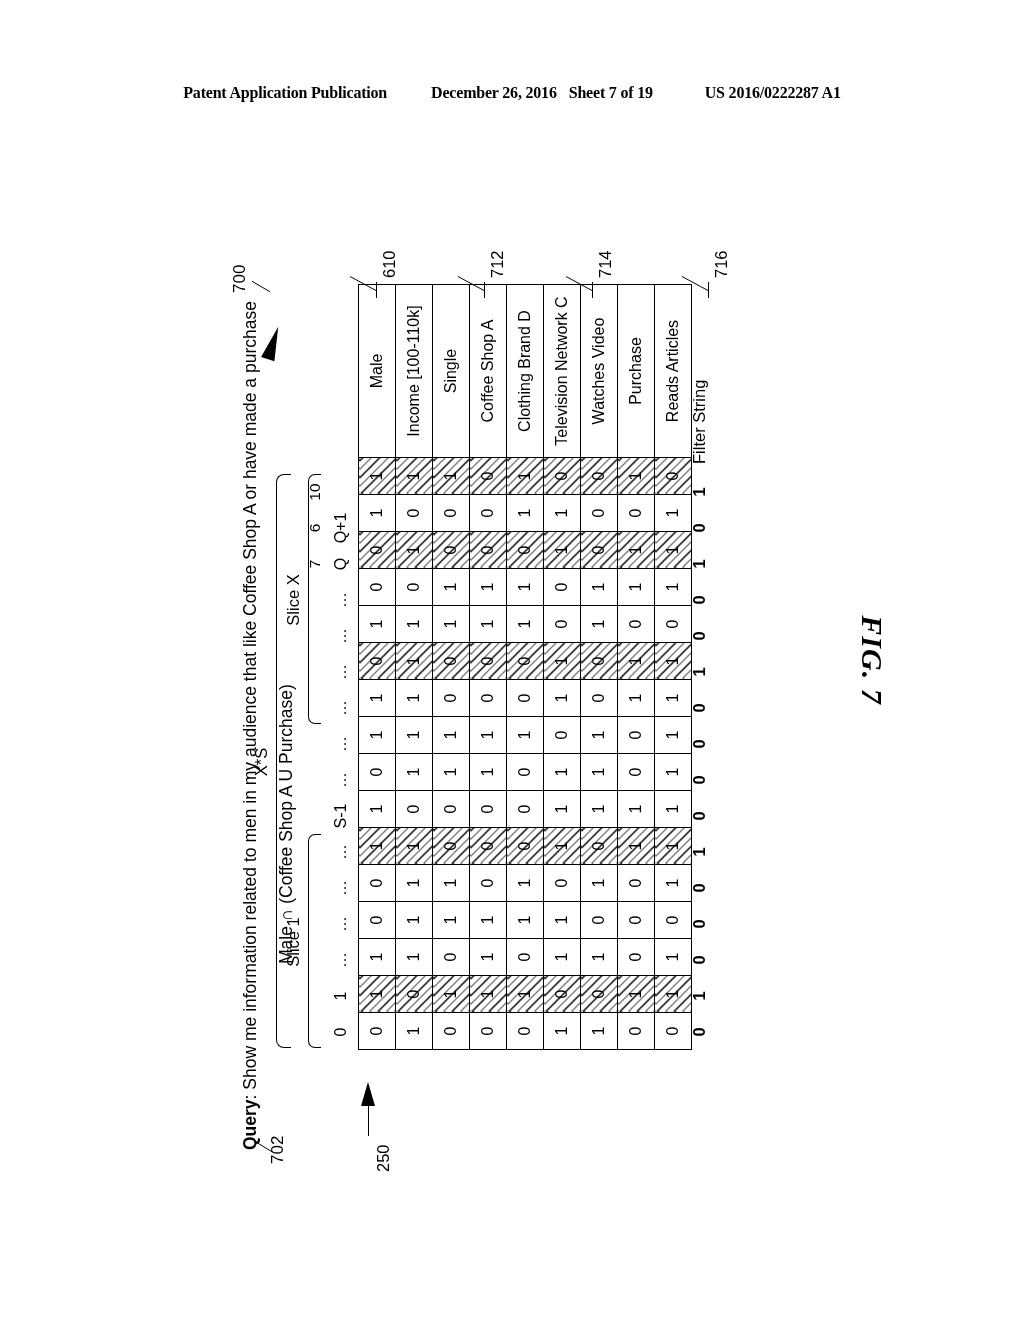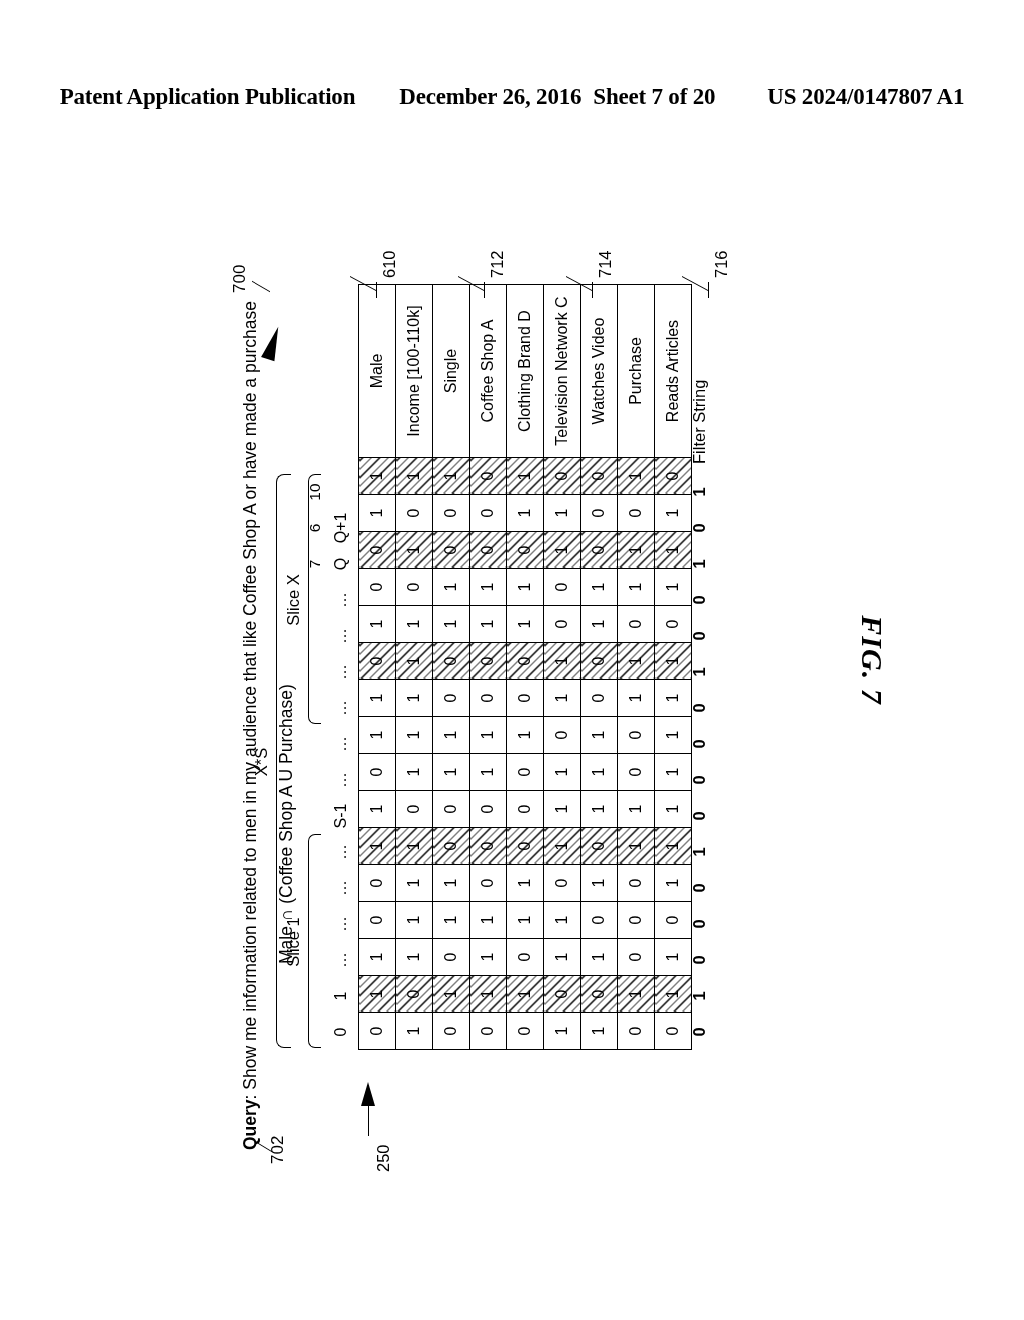--- a/index.html
+++ b/index.html
@@ -14,21 +14,21 @@
 
   
   #pub-header{
     position:absolute;
     left:0; top:84px; width:1024px;
     display:flex;
     justify-content:center;
     align-items:baseline;
     font-family:"Liberation Serif", serif;
     font-weight:bold;
-    font-size:23px;
+    font-size:16px;
     letter-spacing:-0.2px;
     white-space:nowrap;
   }
   #pub-header .seg{padding:0 0;}
   #pub-header .gap1{display:inline-block;width:44px;}
   #pub-header .gap2{display:inline-block;width:12px;}
   #pub-header .gap3{display:inline-block;width:52px;}
 
   
   #sheet{
@@ -255,23 +255,23 @@
   }
 </style>
 </head>
 <body>
 
 <div id="pub-header">
   <span class="seg">Patent Application Publication</span>
   <span class="gap1"></span>
   <span class="seg">December 26, 2016</span>
   <span class="gap2"></span>
-  <span class="seg">Sheet 7 of 20</span>
+  <span class="seg">Sheet 7 of 19</span>
   <span class="gap3"></span>
-  <span class="seg">US 2024/0147807 A1</span>
+  <span class="seg">US 2016/0222287 A1</span>
 </div>
 
 <div id="sheet">
 
   <div id="figlabel">FIG. 7</div>
 
   <div id="drawing">
 
     <div id="query-block">
       <span id="query-label">Query</span><span id="query-sep">:</span>

